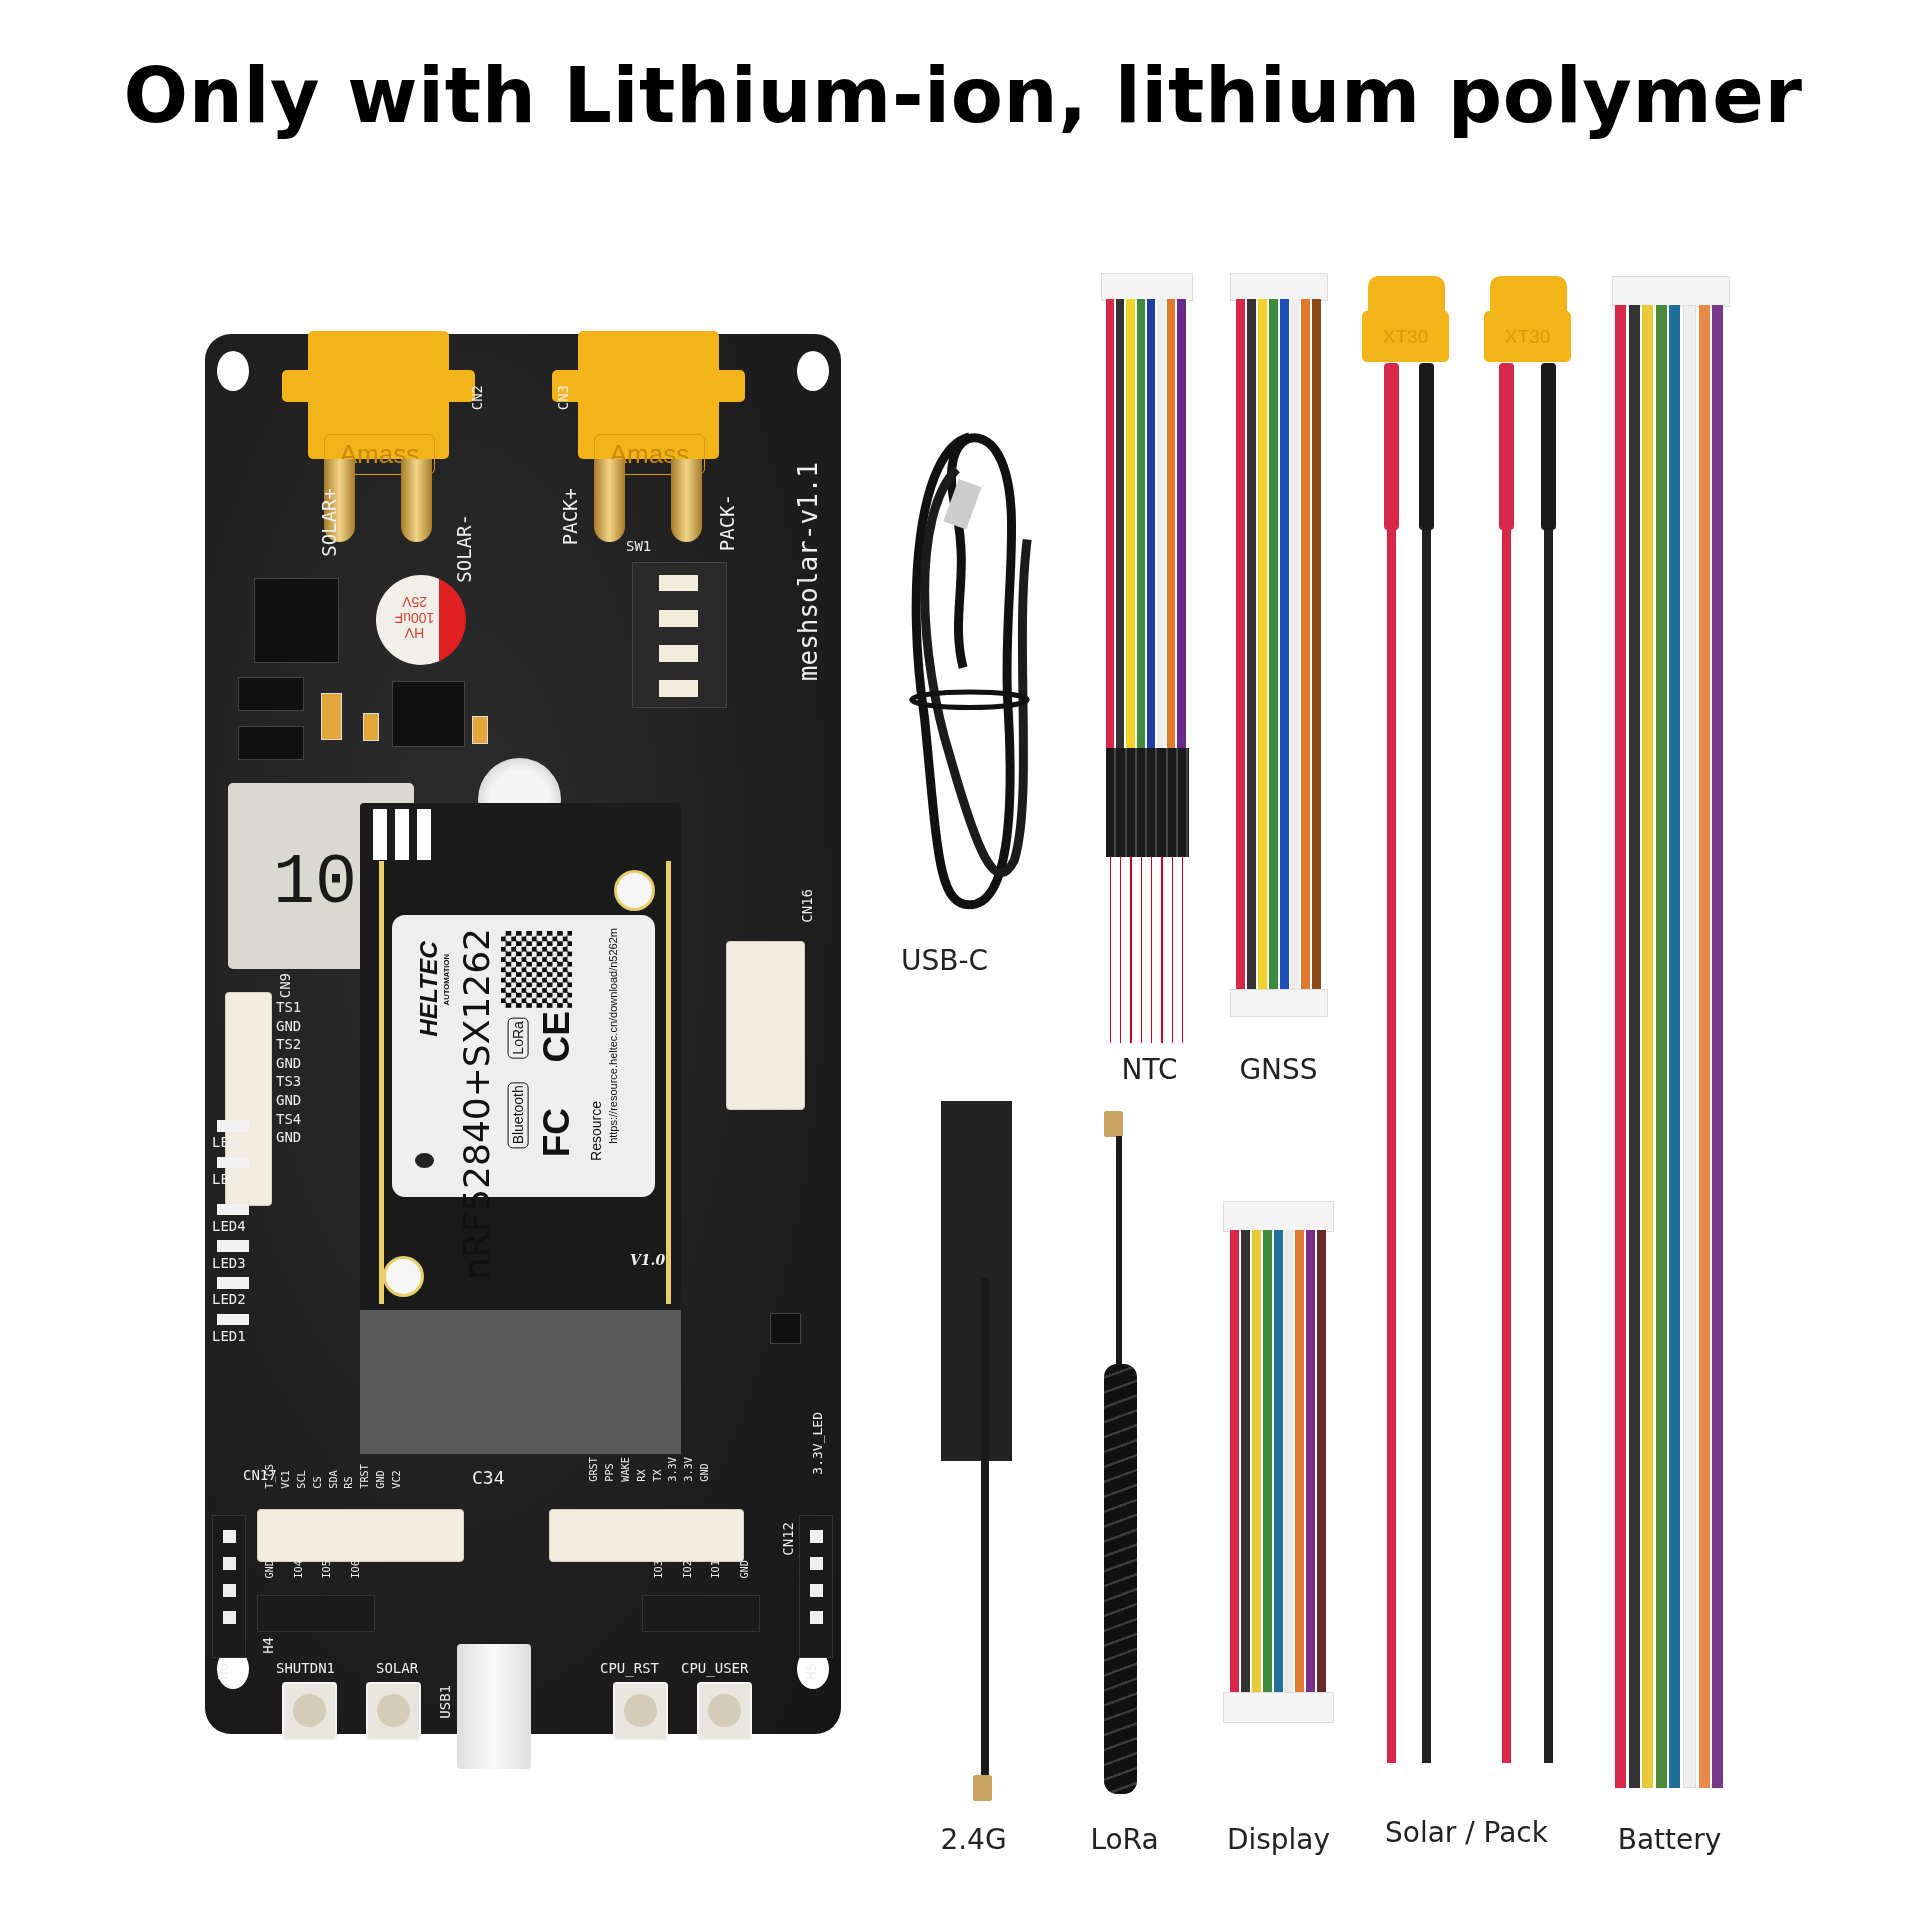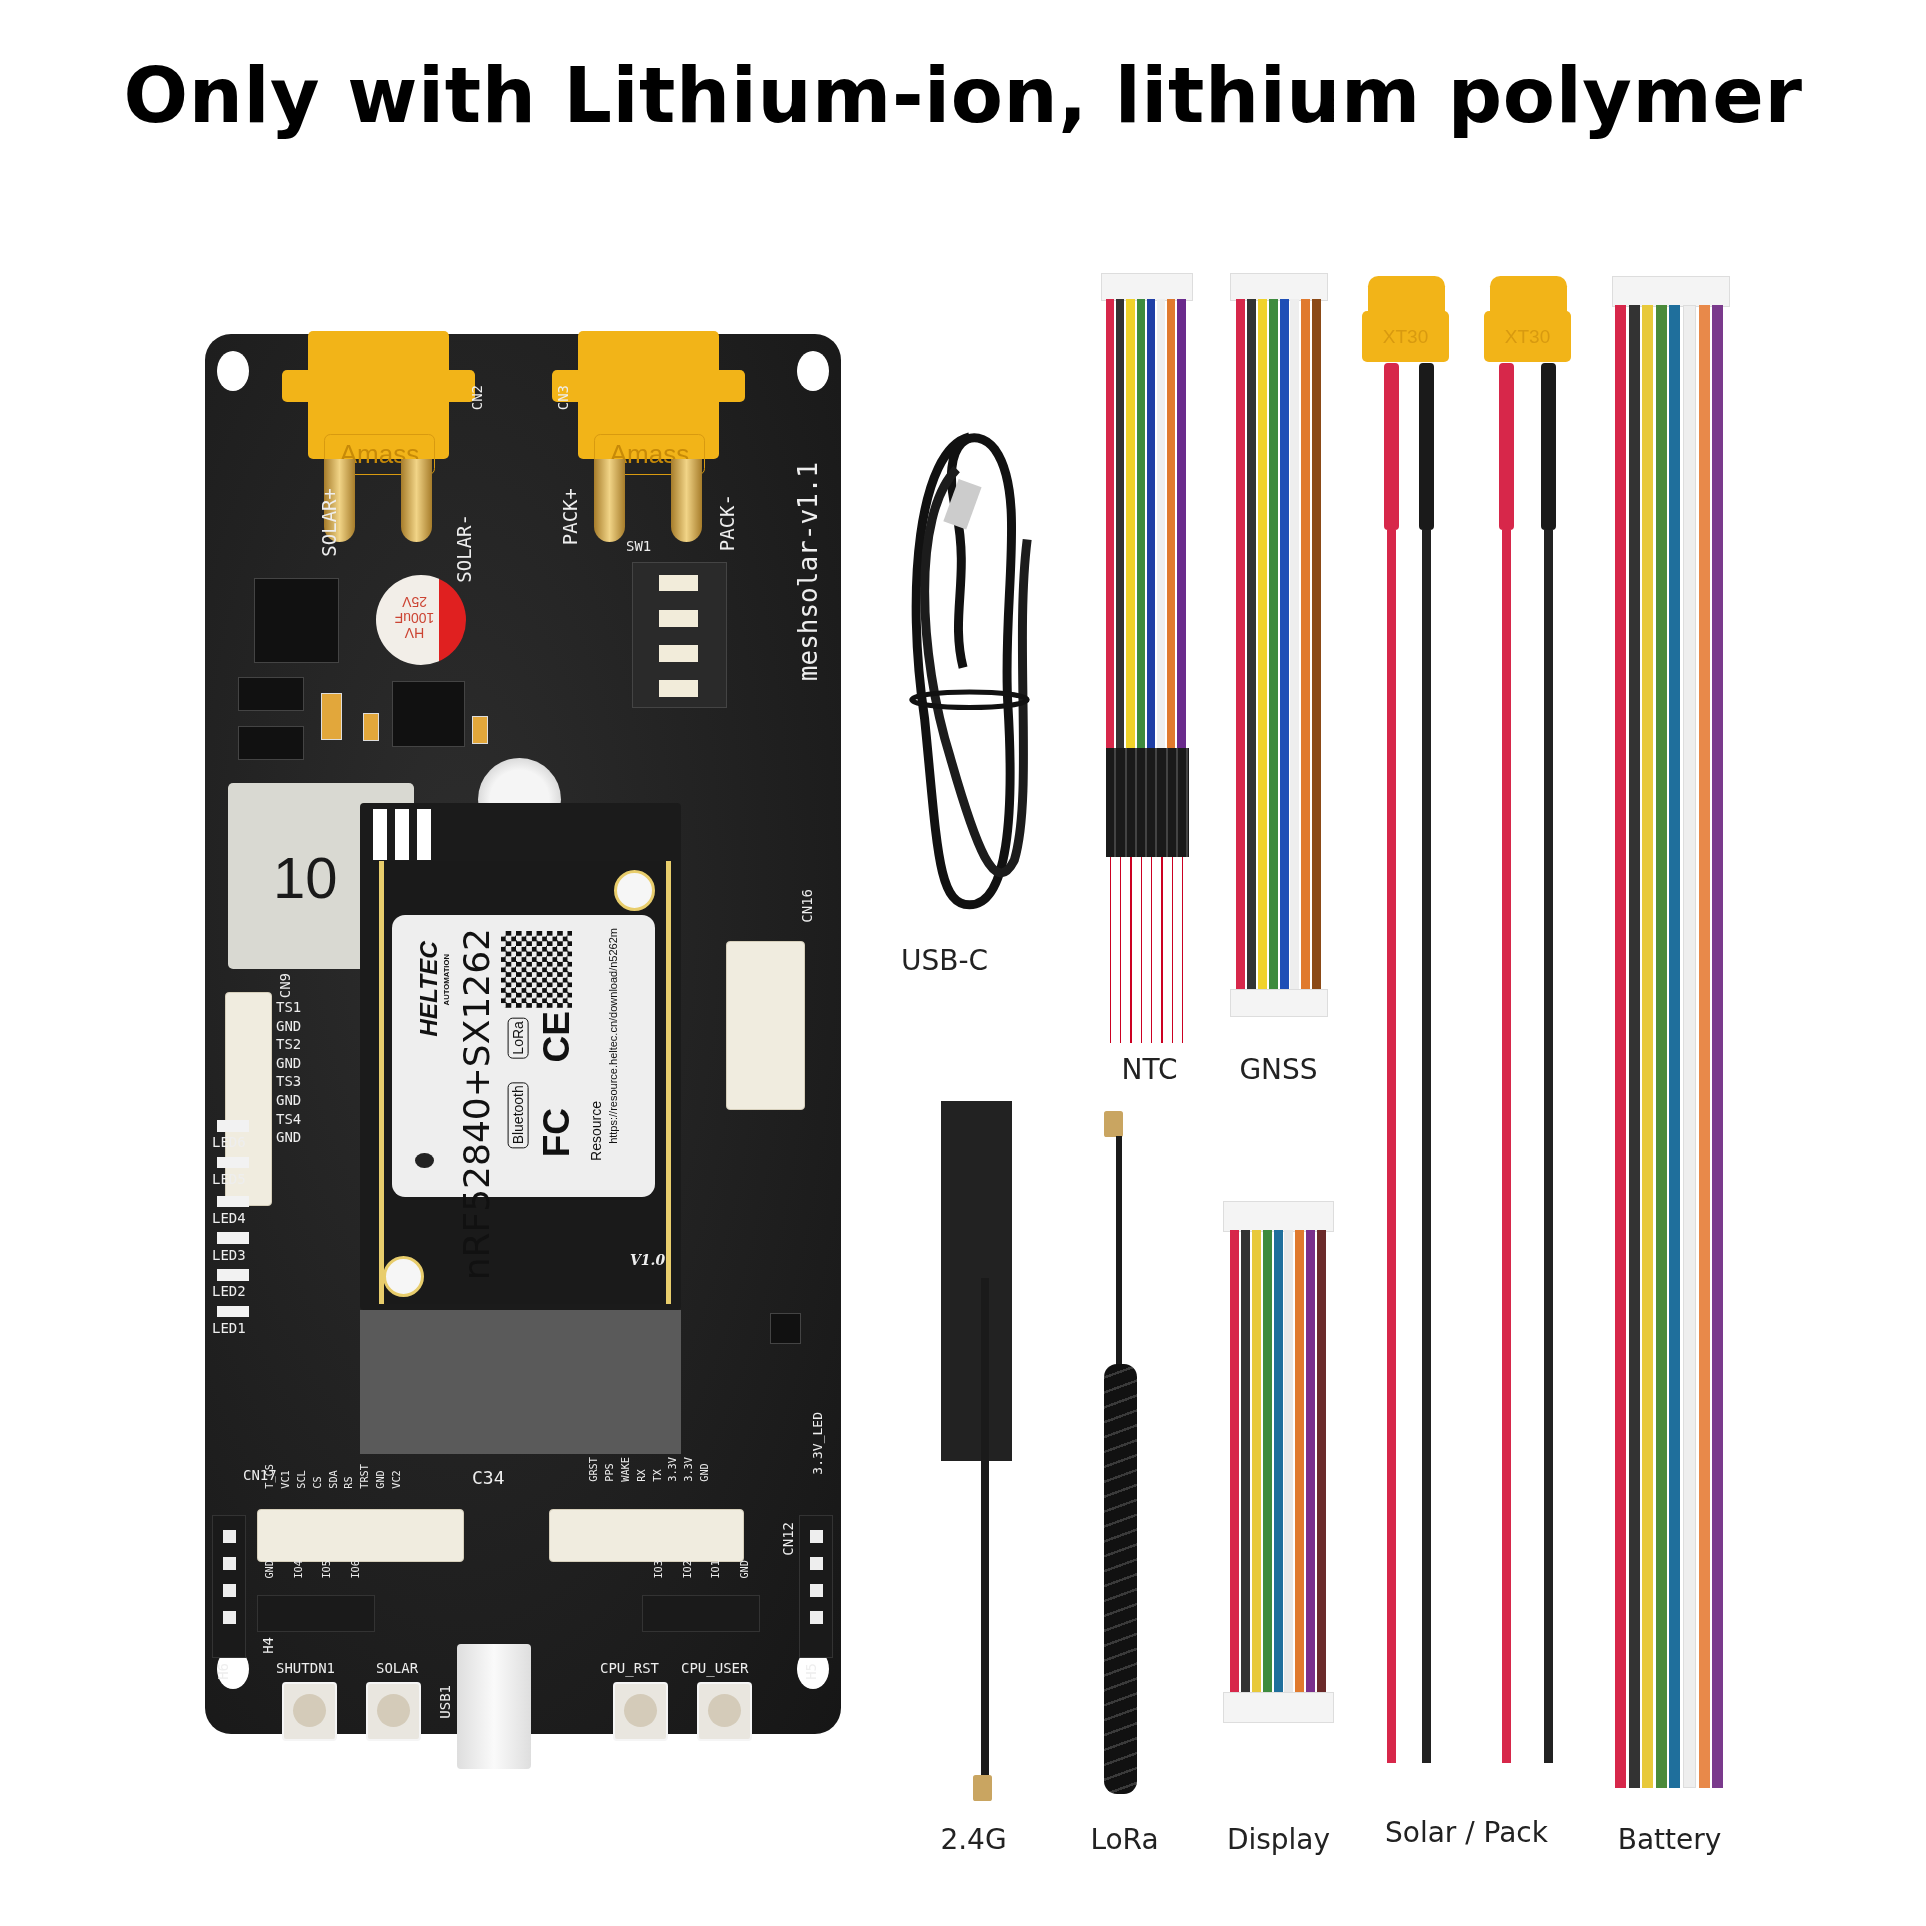--- a/index.html
+++ b/index.html
@@ -77,21 +77,21 @@
 
 <div class="abs silk" style="left:626px;top:538px">SW1</div>
 <div class="abs" style="left:632px;top:562px;width:93px;height:144px;background:#2a2a2a;border:1.3px solid #444">
   <div class="abs" style="left:26px;top:11.6px;width:39px;height:16.7px;background:#f2ecda"></div>
   <div class="abs" style="left:26px;top:47px;width:39px;height:16.7px;background:#f2ecda"></div>
   <div class="abs" style="left:26px;top:82px;width:39px;height:16.7px;background:#f2ecda"></div>
   <div class="abs" style="left:26px;top:117px;width:39px;height:16.7px;background:#f2ecda"></div>
 </div>
 
 <div class="abs" style="left:228px;top:783px;width:186px;height:186px;background:#d9d9d2;border-radius:5.1px">
-  <div class="abs" style="left:45px;top:61px;font-size:58px;color:#1a1a1a;font-family:Liberation Sans, sans-serif">10</div>
+  <div class="abs" style="left:45px;top:61px;font-size:70px;color:#1a1a1a;font-family:Liberation Mono, monospace">10</div>
 </div>
 
 <div class="abs" style="left:478px;top:758px;width:83px;height:83px;border-radius:50%;background:radial-gradient(circle,#f5f5f5 50%,#cfcfcf 80%,#e9d8b0)"></div>
 
 <div class="abs module">
   <div class="abs" style="left:13px;top:6.4px;width:64px;height:51px;background:repeating-linear-gradient(90deg,#fff 0 14px,transparent 14px 22px)"></div>
   <div class="abs" style="left:19px;top:58px;width:282px;height:443px;background:#1a1a1a;border-left:5.1px solid #e8cd6c;border-right:5.1px solid #e8cd6c"></div>
   <div class="abs label-sticker" style="left:32px;top:112px;width:263px;height:282px">
     <div class="abs vtext" style="left:22.5px;top:26px;font-size:24.4px;font-weight:bold;font-style:italic;color:#111">HELTEC</div>
     <div class="abs vtext" style="left:50px;top:39px;font-size:7.7px;font-weight:bold;color:#111">AUTOMATION</div>
@@ -120,21 +120,21 @@
     <div>TS2</div>
     <div>GND</div>
   <div>TS3</div>
     <div>GND</div>
     <div>TS4</div>
     <div>GND</div>
 </div>
 
 <div class="abs" style="left:212px;top:1120px;width:51px">
   <div class="silk" style="margin-bottom:6.4px"><div style="width:32px;height:11.6px;background:#f2f2f2;margin:0 0 2.6px 5.1px"></div><span>LED6</span></div>
-  <div class="silk" style="margin-bottom:9px"><div style="width:32px;height:11.6px;background:#f2f2f2;margin:0 0 2.6px 5.1px"></div><span>LED5</span></div>
+  <div class="silk" style="margin-bottom:17px"><div style="width:32px;height:11.6px;background:#f2f2f2;margin:0 0 2.6px 5.1px"></div><span>LED5</span></div>
   <div class="silk" style="margin-bottom:6.4px"><div style="width:32px;height:11.6px;background:#f2f2f2;margin:0 0 2.6px 5.1px"></div><span>LED4</span></div>
   <div class="silk" style="margin-bottom:6.4px"><div style="width:32px;height:11.6px;background:#f2f2f2;margin:0 0 2.6px 5.1px"></div><span>LED3</span></div>
   <div class="silk" style="margin-bottom:6.4px"><div style="width:32px;height:11.6px;background:#f2f2f2;margin:0 0 2.6px 5.1px"></div><span>LED2</span></div>
   <div class="silk" style="margin-bottom:6.4px"><div style="width:32px;height:11.6px;background:#f2f2f2;margin:0 0 2.6px 5.1px"></div><span>LED1</span></div>
 </div>
 <div class="abs silk" style="left:243px;top:1467px">CN17</div>
 
 <div class="abs conn-white" style="left:726px;top:941px;width:77px;height:167px"></div>
 <div class="abs silk vtext" style="left:799px;top:889px">CN16</div>
 

